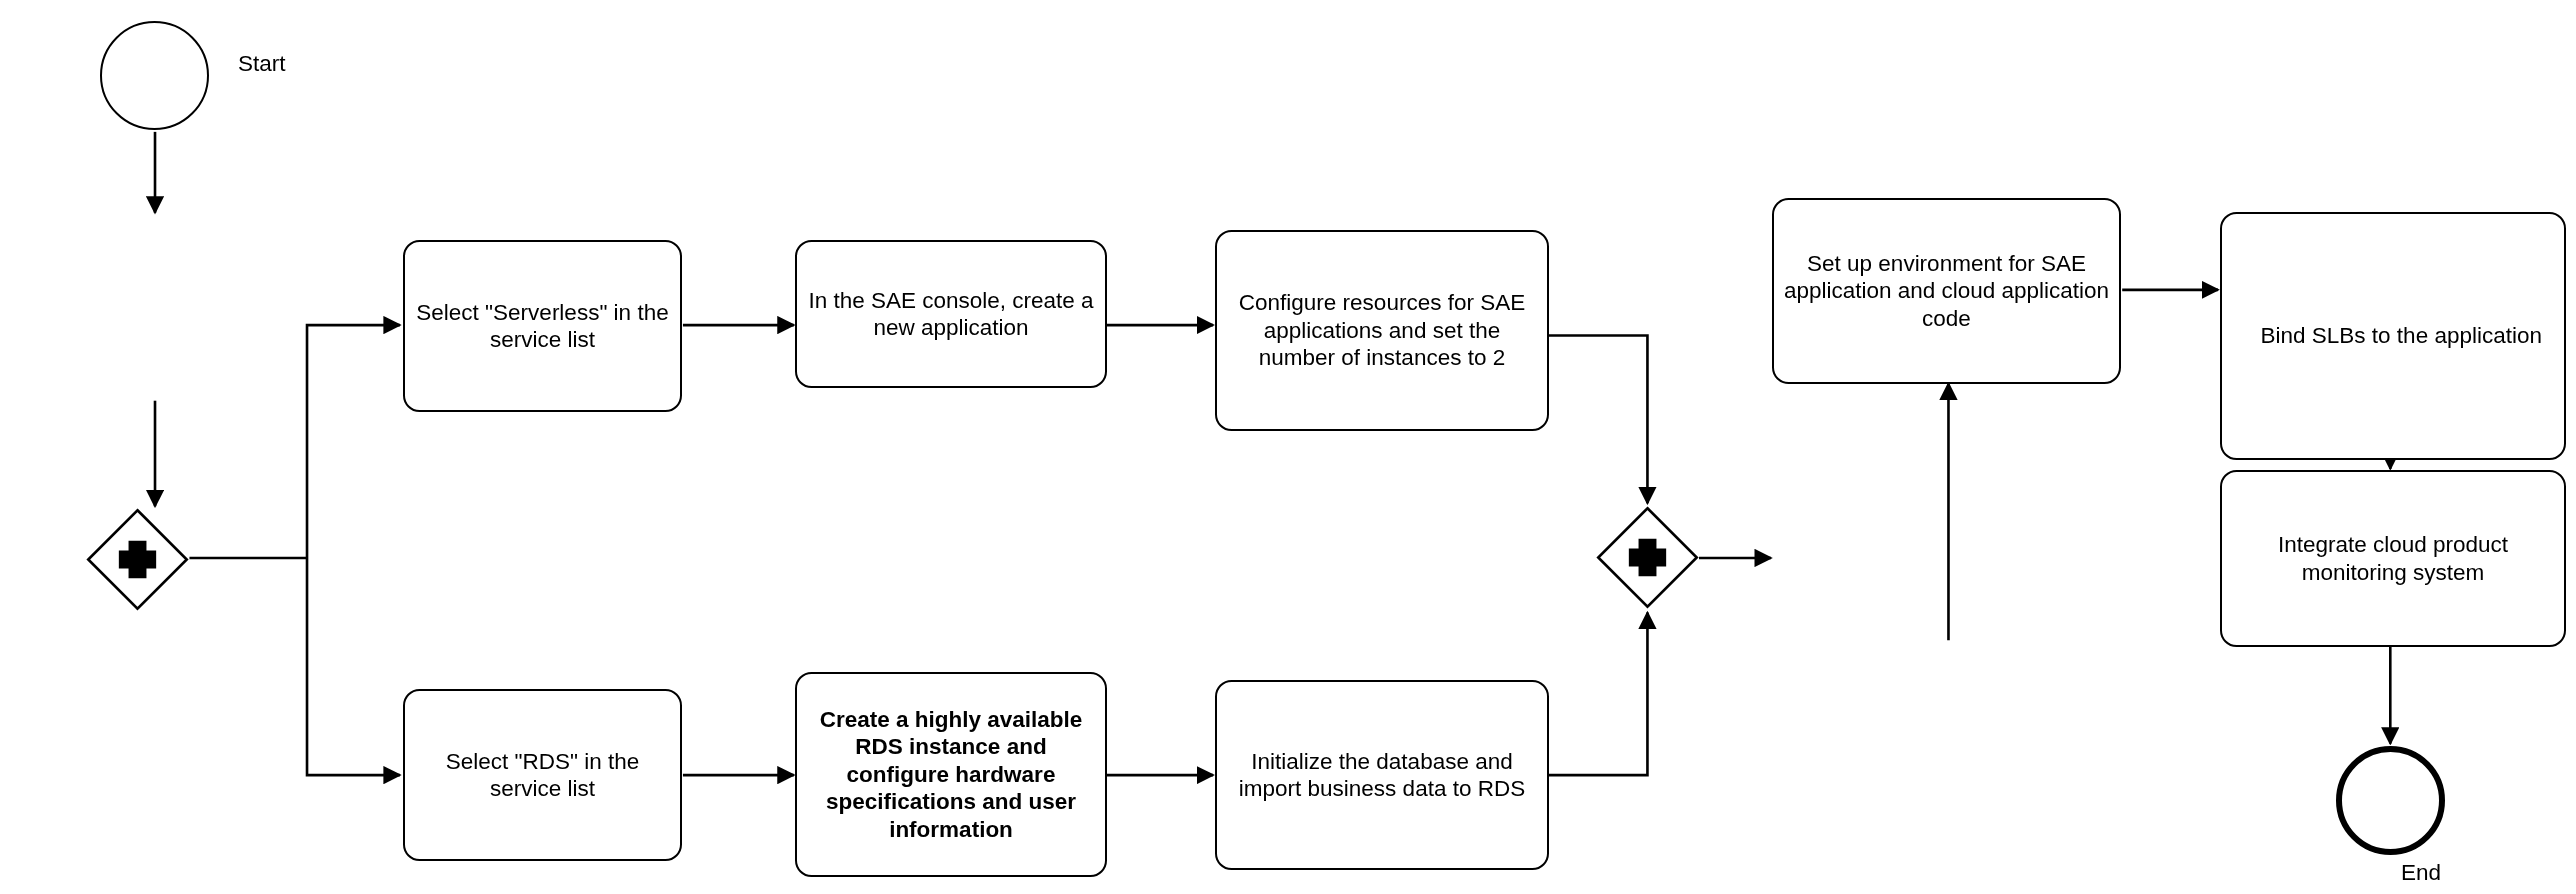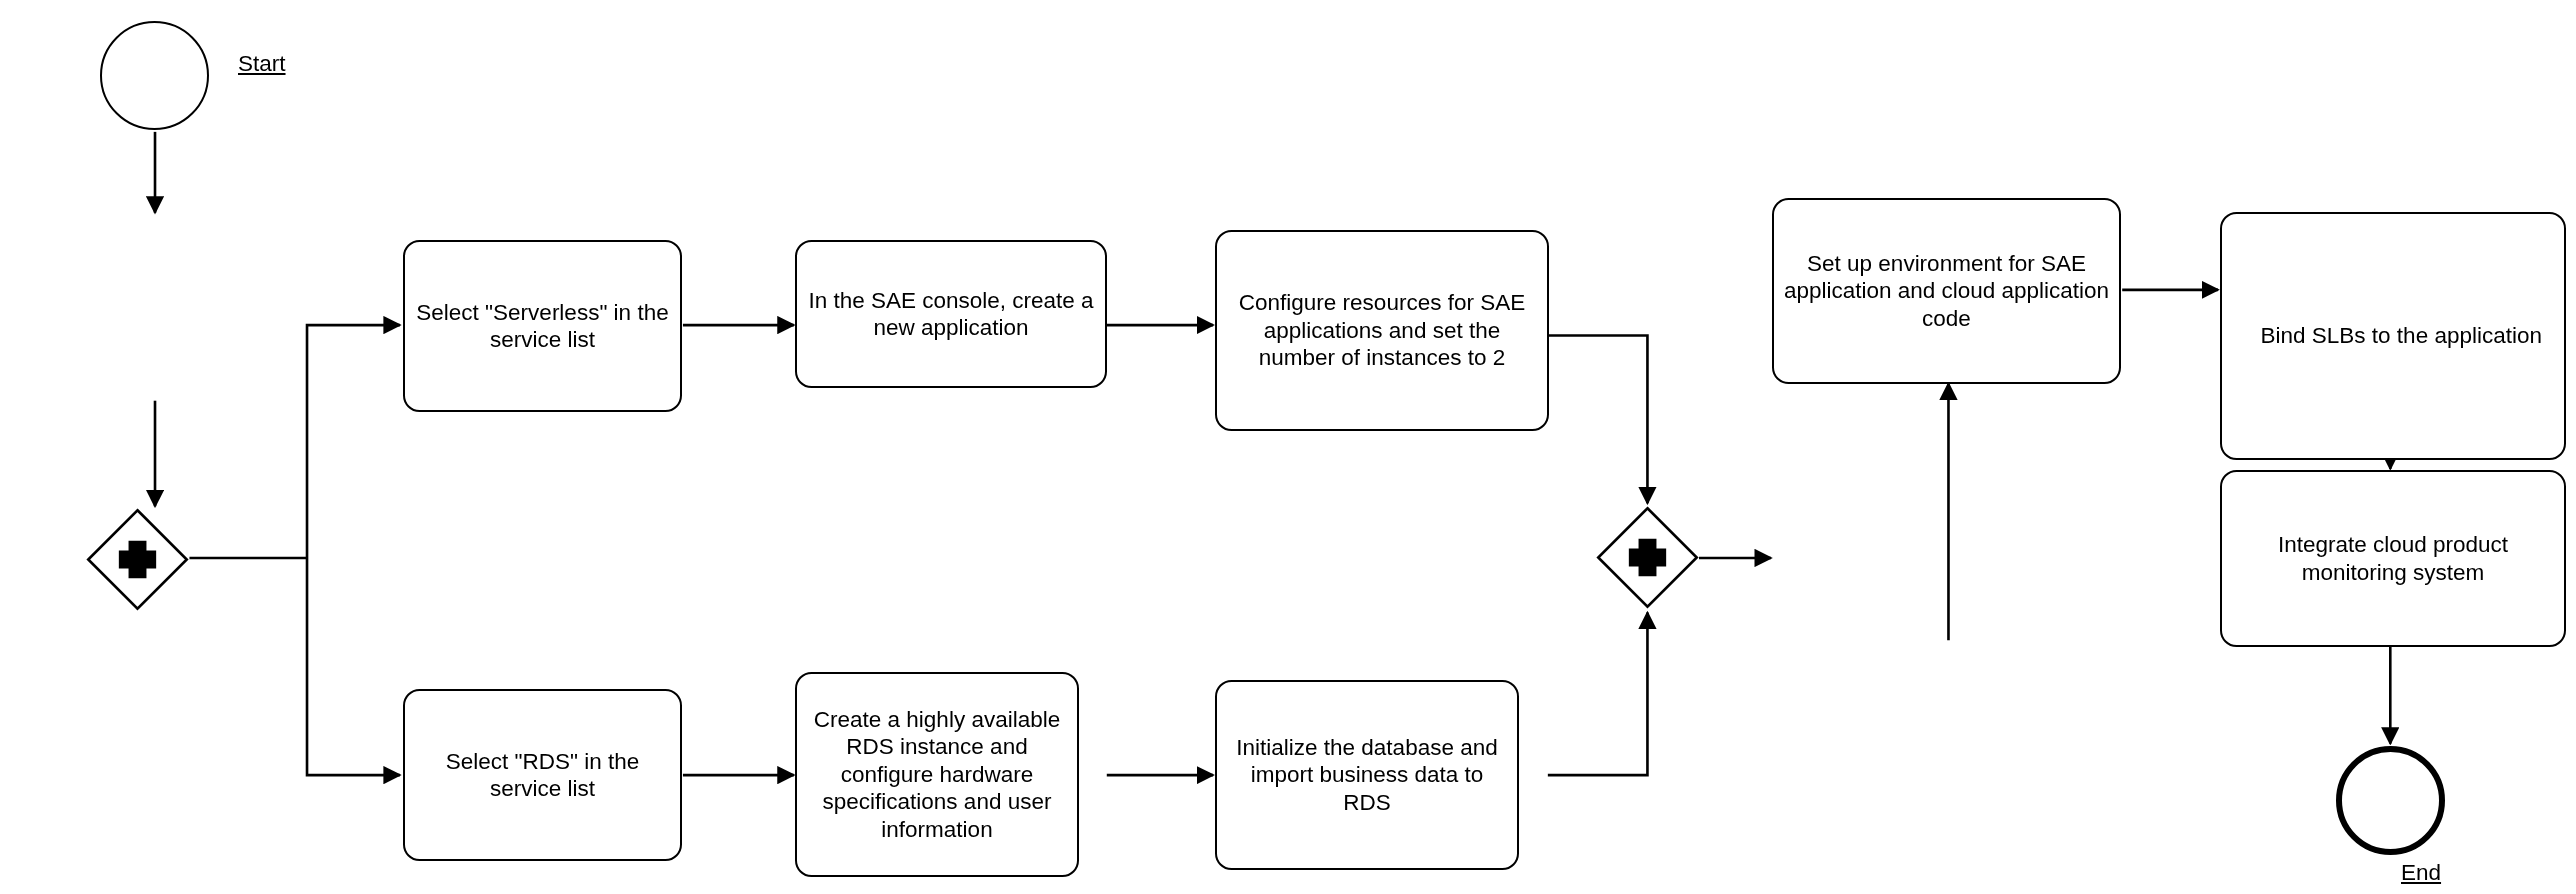--- a/index.html
+++ b/index.html
@@ -43,21 +43,20 @@
     border-radius: 50%;
     background: #ffffff;
   }
   .event.start { border: 2.2px solid #000000; }
   .event.end { border: 6.7px solid #000000; }
   .event-label {
     position: absolute;
     font-size: 22.5px;
     color: #000000;
     white-space: nowrap;
-    text-decoration: underline;
   }
   .gateway {
     position: absolute;
     background: #ffffff;
   }
   .gateway .diamond {
     position: absolute;
     left: 0; top: 0;
     width: 100%;
     height: 100%;
@@ -121,25 +120,25 @@
   </div>
 
   <div class="node task" style="left:1215px; top:230px; width:334px; height:201px;">
     <span class="task-text">Configure resources for SAE applications and set the number of instances to 2</span>
   </div>
 
   <div class="node task" style="left:403px; top:689px; width:279px; height:172px;">
     <span class="task-text">Select "RDS" in the service list</span>
   </div>
 
-  <div class="node task" style="left:795px; top:672px; width:284px; height:205px;">
+  <div class="node task" style="left:795px; top:672px; width:312px; height:205px;font-weight:bold;">
     <span class="task-text">Create a highly available RDS instance and configure hardware specifications and user information</span>
   </div>
 
-  <div class="node task" style="left:1215px; top:680px; width:304px; height:190px;">
+  <div class="node task" style="left:1215px; top:680px; width:334px; height:190px;">
     <span class="task-text">Initialize the database and import business data to RDS</span>
   </div>
 
   <div class="gateway" style="left:1596px; top:506px; width:103px; height:103px;">
     <svg class="diamond" viewBox="0 0 138 138">
       <polygon points="69,3 135,69 69,135 3,69" fill="#ffffff" stroke="#000000" stroke-width="3.5"></polygon>
       <path d="M 57 44 h 24 v 13 h 13 v 24 h -13 v 13 h -24 v -13 h -13 v -24 h 13 z" fill="#000000"></path>
     </svg>
   </div>
 

